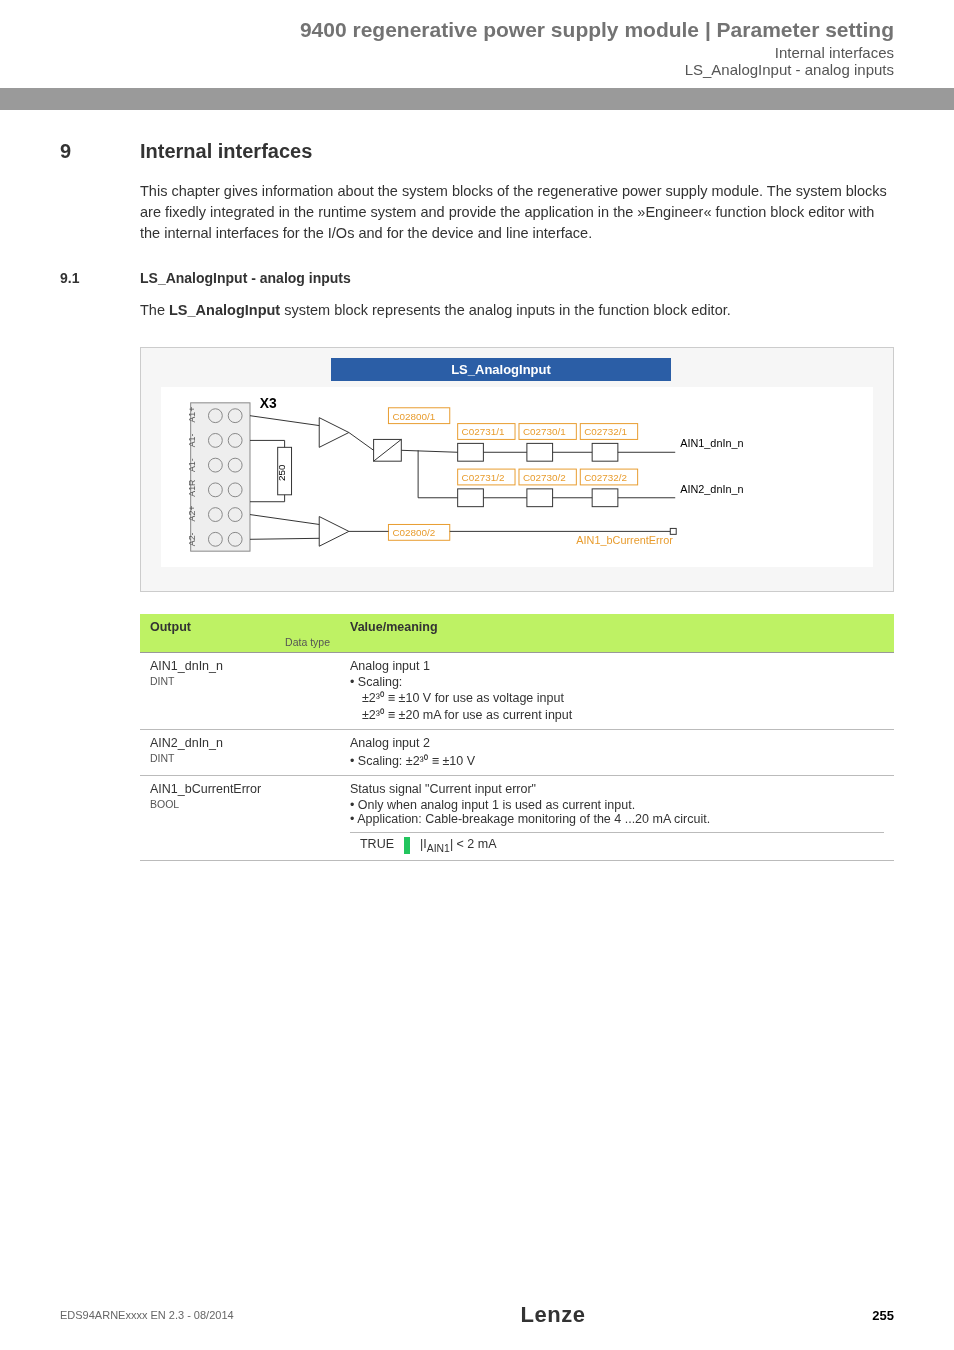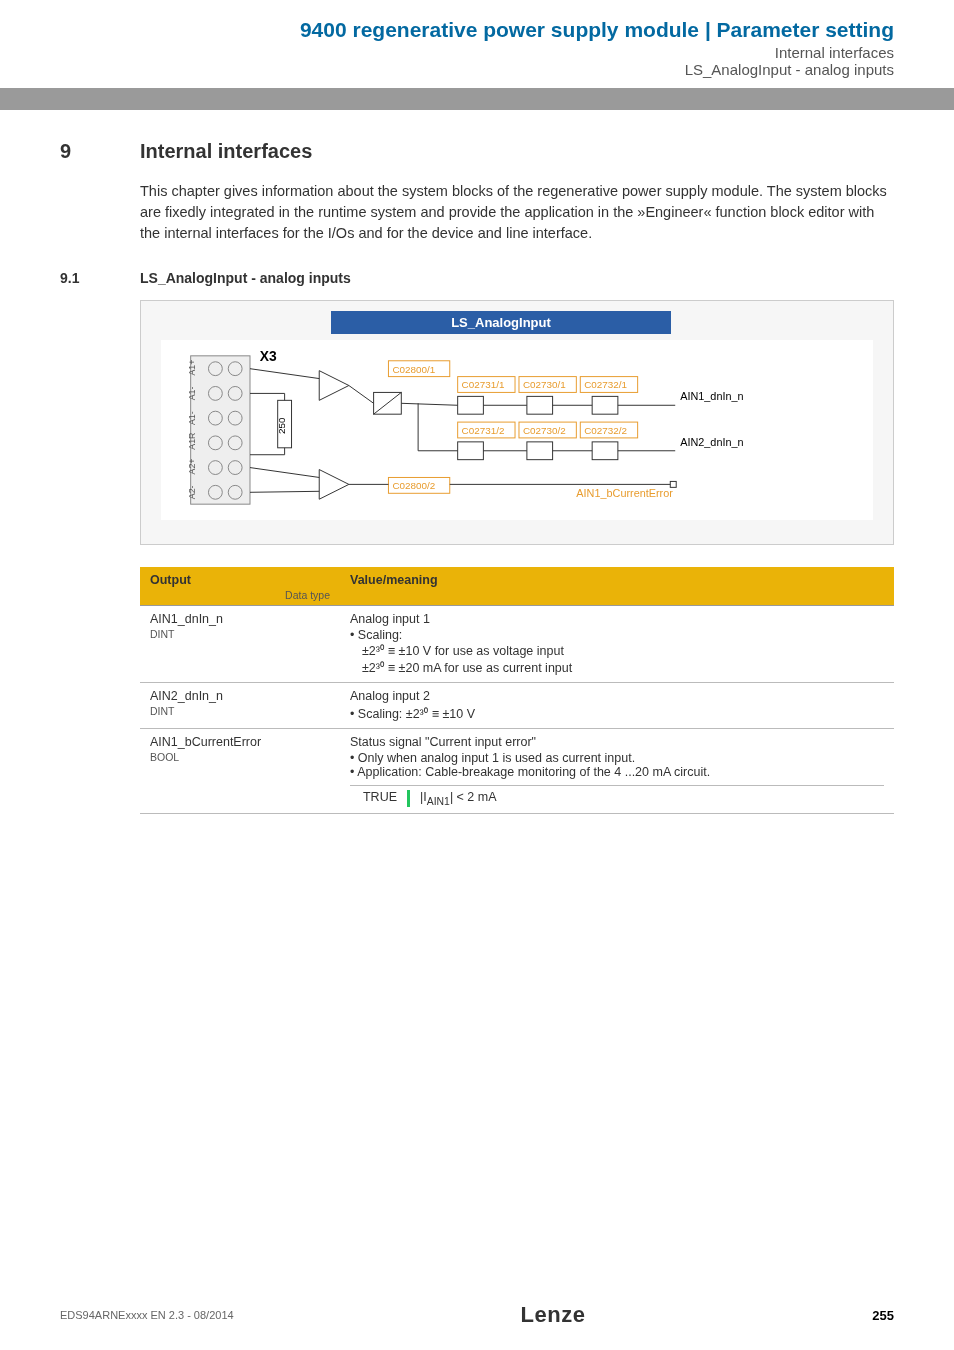--- a/index.html
+++ b/index.html
@@ -11,21 +11,21 @@
     background: #fff;
     position: relative;
   }
   .header {
     padding: 18px 60px 10px 60px;
     text-align: right;
   }
   .header-title {
     font-size: 21px;
     font-weight: bold;
-    color: #0369a1;
+    color: #737373;
   }
   .header-sub1 {
     font-size: 15px;
     color: #555;
     margin-top: 2px;
   }
   .header-sub2 {
     font-size: 15px;
     color: #555;
   }
@@ -97,21 +97,21 @@
     width: 100%;
     height: 180px;
   }
   .out-table {
     margin-left: 80px;
     width: calc(100% - 80px);
     border-collapse: collapse;
     font-size: 12.5px;
   }
   .out-table th {
-    background: #eab308;
+    background: #bef264;
     text-align: left;
     font-weight: bold;
     padding: 6px 10px 4px 10px;
     border-bottom: 1px solid #999;
     vertical-align: top;
   }
   .out-table th.col1 {
     width: 200px;
   }
   .out-table th .dtype {
@@ -147,21 +147,21 @@
   .inner-row {
     display: flex;
     border-top: 1px solid #bbb;
     margin-top: 6px;
     padding-top: 4px;
   }
   .inner-row .ik {
     width: 60px;
     text-align: right;
     padding-right: 10px;
-    border-right: 3px solid #22c55e;
+    border-right: 6px solid #22c55e;
   }
   .inner-row .iv {
     padding-left: 10px;
   }
   .footer {
     position: absolute;
     bottom: 22px;
     left: 0;
     width: 100%;
     display: flex;
@@ -198,20 +198,23 @@
 
   <div class="section-row">
     <div class="sec-num">9</div>
     <div class="sec-title">Internal interfaces</div>
   </div>
   <div class="body-text">This chapter gives information about the system blocks of the regenerative power supply module. The system blocks are fixedly integrated in the runtime system and provide the application in the »Engineer« function block editor with the internal interfaces for the I/Os and for the device and line interface.</div>
 
   <div class="subsec-row">
     <div class="subsec-num">9.1</div>
     <div class="subsec-title">LS_AnalogInput - analog inputs</div>
+  </div>
+  <div class="body-text">
+    <span>The </span><b>LS_AnalogInput</b><span> system block represents the analog inputs in the function block editor.</span>
   </div>
 
   <div class="diagram-wrap">
     <div class="diagram-title">LS_AnalogInput</div>
     <svg class="diagram-svg" viewBox="0 0 720 180">
 
       <rect x="30" y="15" width="60" height="150" fill="#eee" stroke="#888"></rect>
       <text x="100" y="20" font-size="14" font-weight="bold">X3</text>
       <g font-size="9" fill="#555">
         <text x="34" y="35" transform="rotate(-90 34 35)">A1+</text>

